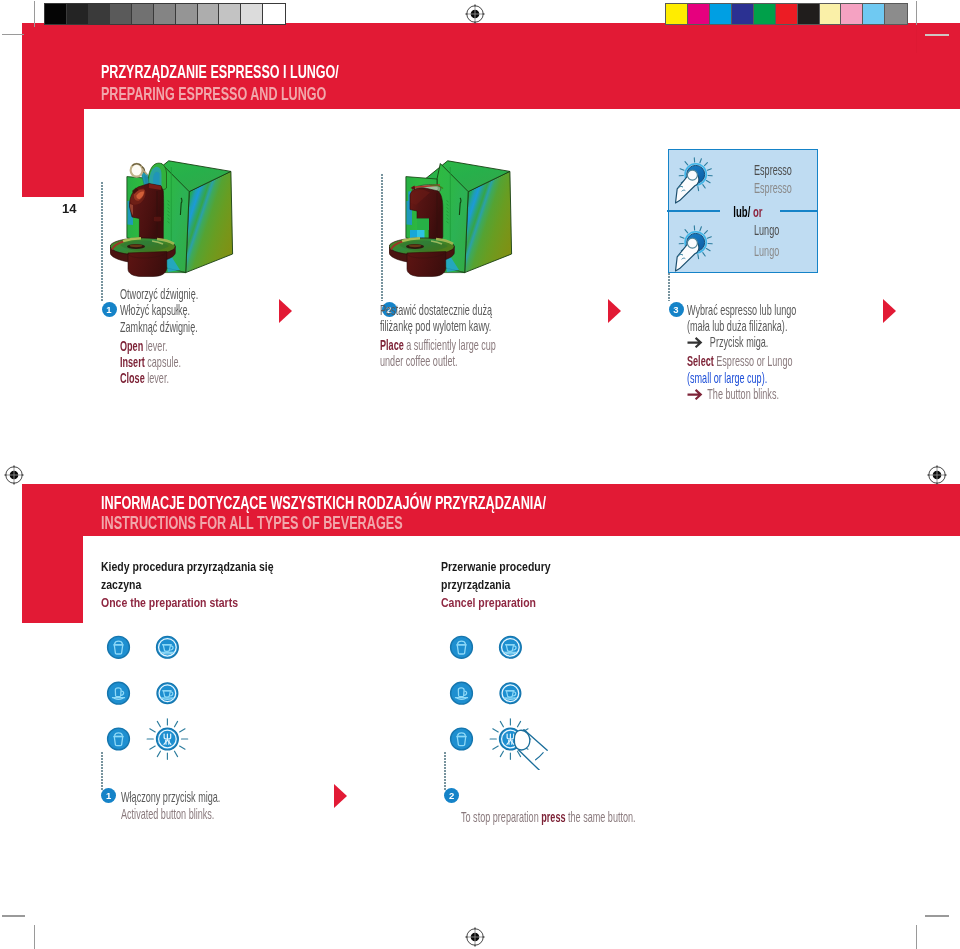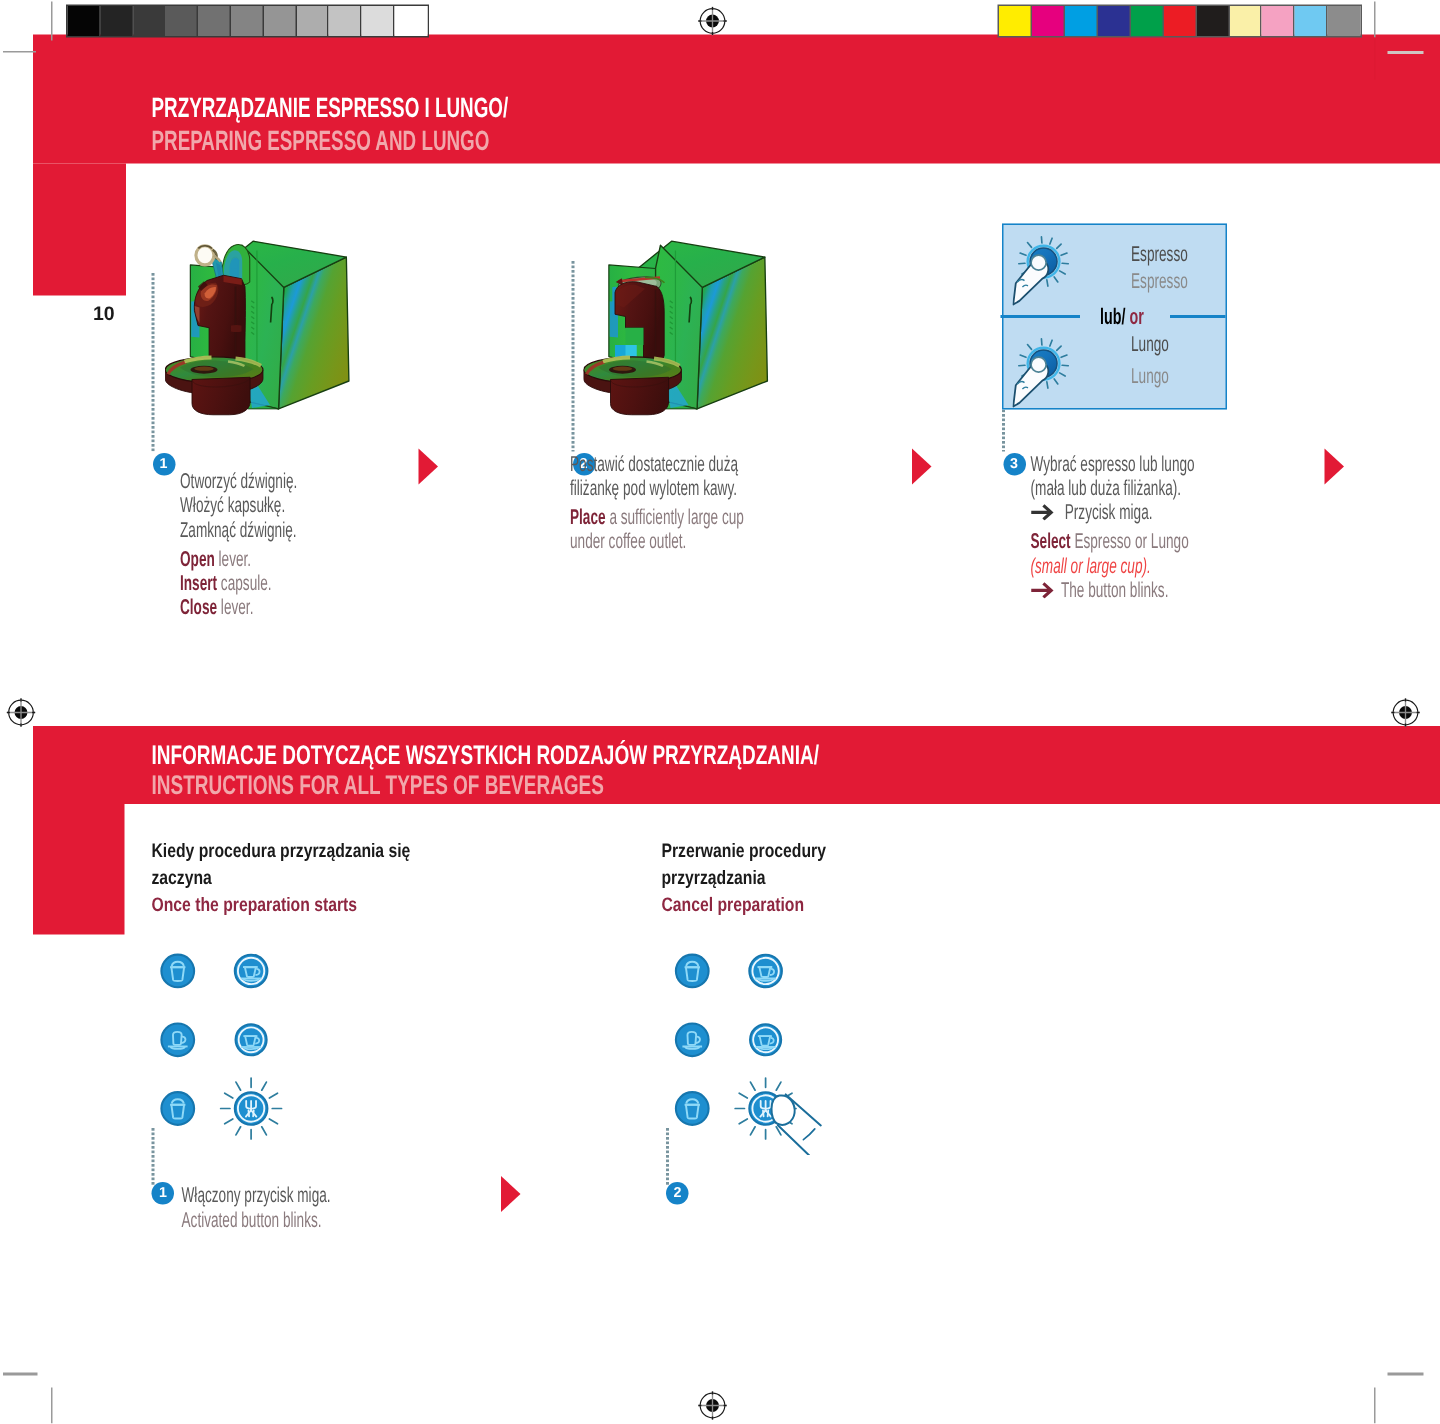--- a/index.html
+++ b/index.html
@@ -91,21 +91,21 @@
 <div class="abs cropmark" style="left:34.2px;top:1px;width:1.1px;height:26px;z-index:5;"></div>
 <div class="abs cropmark" style="left:2px;top:34.3px;width:21.5px;height:1.1px;z-index:5;"></div>
 <div class="abs" style="left:915.8px;top:1px;width:1.1px;height:24px;background:#9a9a9a;z-index:5;"></div>
 <div class="abs" style="left:915.8px;top:25px;width:1px;height:28px;background:#DE1933;z-index:5;"></div>
 <div class="abs" style="left:925px;top:34.4px;width:24.2px;height:1.8px;background:#cfc5c2;z-index:5;"></div>
 
 <div class="abs" id="hdr-band"></div>
 <div class="abs" id="hdr-left-col"></div>
 <div class="abs cond" id="hdr-title-pl">PRZYRZĄDZANIE ESPRESSO I LUNGO/</div>
 <div class="abs cond" id="hdr-title-en">PREPARING ESPRESSO AND LUNGO</div>
-<div class="abs" id="pagenum">10</div>
+<div class="abs" id="pagenum">14</div>
 
 <div class="abs vdot" style="left:100.9px;top:182px;height:119px;"></div>
 <div class="abs vdot" style="left:381px;top:174px;height:127px;"></div>
 <div class="abs vdot" style="left:668px;top:273px;height:28px;"></div>
 
 <div class="abs" style="left:110px;top:155px;width:124px;height:123px;">
   <svg viewBox="0 0 124 123" width="124" height="123" id="mach1">
       <defs>
         <linearGradient id="gside1" x1="0.03" y1="0.12" x2="0.95" y2="0.78">
           <stop offset="0" stop-color="#1ea745"></stop>
@@ -363,21 +363,21 @@
   <div class="abs bodytxt" style="left:54.6px;top:12.8px;"><span class="inlcond">Espresso</span></div>
   <div class="abs bodytxt" style="left:54.6px;top:30.2px;color:#8a8a8a;"><span class="inlcond">Espresso</span></div>
   <div class="abs" style="left:54px;top:53.2px;width:50px;font-size:15px;font-weight:bold;white-space:nowrap;text-align:center;">
     <span style="display:inline-block;transform:scaleX(.635);transform-origin:50% 0;"><span>lub/</span><span style="color:#8E2741">&nbsp;or</span></span>
   </div>
   <div class="abs bodytxt" style="left:54.6px;top:72.5px;"><span class="inlcond">Lungo</span></div>
   <div class="abs bodytxt" style="left:54.6px;top:93.8px;color:#8a8a8a;"><span class="inlcond">Lungo</span></div>
 </div>
 
 <div class="abs stepcircle" style="left:101.5px;top:301.5px;">1</div>
-<div class="abs steptext" id="step1text" style="left:120px;top:313px;">
+<div class="abs steptext" id="step1text" style="left:120px;top:286px;">
     <div class="ln"><span class="inlcond">Otworzyć dźwignię.</span></div>
     <div class="ln"><span class="inlcond">Włożyć kapsułkę.</span></div>
     <div class="ln"><span class="inlcond">Zamknąć dźwignię.</span></div>
     <div class="ln" style="margin-top: 2.4px; color: rgb(138, 122, 125);"><span class="inlcond"><b>Open</b> lever.</span></div>
     <div class="ln" style="color: rgb(138, 122, 125);"><span class="inlcond"><b>Insert</b> capsule.</span></div>
     <div class="ln" style="color: rgb(138, 122, 125);"><span class="inlcond"><b>Close</b> lever.</span></div>
   </div>
 <div class="abs tri" style="left:278.5px;top:298.6px;"></div>
 
 <div class="abs stepcircle" style="left:381.5px;top:301.5px;">2</div>
@@ -390,21 +390,21 @@
 <div class="abs tri" style="left:608.3px;top:298.6px;"></div>
 
 <div class="abs stepcircle" style="left:668.5px;top:301.5px;">3</div>
 <div class="abs steptext" id="step3text" style="left:687px;top:301.6px;">
     <div class="ln"><span class="inlcond">Wybrać espresso lub lungo</span></div>
     <div class="ln"><span class="inlcond">(mała lub duża filiżanka).</span></div>
     <div class="ln"><span class="inlcond"><span class="arw"><svg width="17" height="11" viewBox="0 0 17 11">
             <path d="M0.5,5.6 L12.4,5.6 M8.6,0.9 L13.8,5.6 L8.6,10.3" fill="none" stroke="#333" stroke-width="2.1" stroke-linecap="butt" stroke-linejoin="miter"></path>
           </svg></span>&nbsp;&nbsp;Przycisk miga.</span></div>
     <div class="ln" style="margin-top: 2.4px; color: rgb(138, 122, 125);"><span class="inlcond"><b>Select</b> Espresso or Lungo</span></div>
-    <div class="ln" style="color: #ef4444; font-style: italic;"><span class="inlcond">(small or large cup).</span></div>
+    <div class="ln" style="color: #1d4ed8;"><span class="inlcond">(small or large cup).</span></div>
     <div class="ln" style="color: rgb(138, 122, 125);"><span class="inlcond"><span class="arw"><svg width="17" height="11" viewBox="0 0 17 11">
             <path d="M0.5,5.6 L12.4,5.6 M8.6,0.9 L13.8,5.6 L8.6,10.3" fill="none" stroke="#7E2438" stroke-width="2.1" stroke-linecap="butt" stroke-linejoin="miter"></path>
           </svg></span>&nbsp;The button blinks.</span></div>
   </div>
 <div class="abs tri" style="left:883.2px;top:298.6px;"></div>
 
 <div class="abs" id="s2-band"></div>
 <div class="abs" id="s2-left-col"></div>
 <div class="abs cond" id="s2-title-pl">INFORMACJE DOTYCZĄCE WSZYSTKICH RODZAJÓW PRZYRZĄDZANIA/</div>
 <div class="abs cond" id="s2-title-en">INSTRUCTIONS FOR ALL TYPES OF BEVERAGES</div>
@@ -558,20 +558,21 @@
 
 <div class="abs stepcircle" style="left:101.1px;top:787.9px;">1</div>
 <div class="abs steptext" id="bstep1" style="left:120.7px;top:789.2px;">
     <div class="ln"><span class="inlcond">Włączony przycisk miga.</span></div>
     <div class="ln" style="color: rgb(138, 122, 125);"><span class="inlcond">Activated button blinks.</span></div>
   </div>
 <div class="abs tri" style="left:334.2px;top:783.9px;"></div>
 <div class="abs stepcircle" style="left:444.1px;top:787.9px;">2</div>
 <div class="abs steptext" id="bstep2" style="left:461.3px;top:789.2px;">
     <div class="ln" style="height: 20px;"><span class="inlcond">&nbsp;</span></div>
+    <div class="ln" style="color: rgb(138, 122, 125);"><span class="inlcond">To stop preparation <b>press</b> the same button.</span></div>
   </div>
 
 <div class="abs cropmark" style="left:2px;top:915.3px;width:23px;height:1.4px;"></div>
 <div class="abs cropmark" style="left:34.2px;top:925.4px;width:1.1px;height:24px;"></div>
 <div class="abs cropmark" style="left:925px;top:915.3px;width:24.4px;height:1.4px;"></div>
 <div class="abs cropmark" style="left:915.8px;top:925.4px;width:1.1px;height:24px;"></div>
 
 <div class="abs" style="left:465.4px;top:3.6px;"><svg width="20" height="20" viewBox="0 0 20 20">
       <circle cx="10" cy="10" r="8.2" fill="#fff" stroke="#1a1a1a" stroke-width="0.8"></circle>
       <circle cx="10" cy="10" r="4.3" fill="#0a0a0a"></circle>

